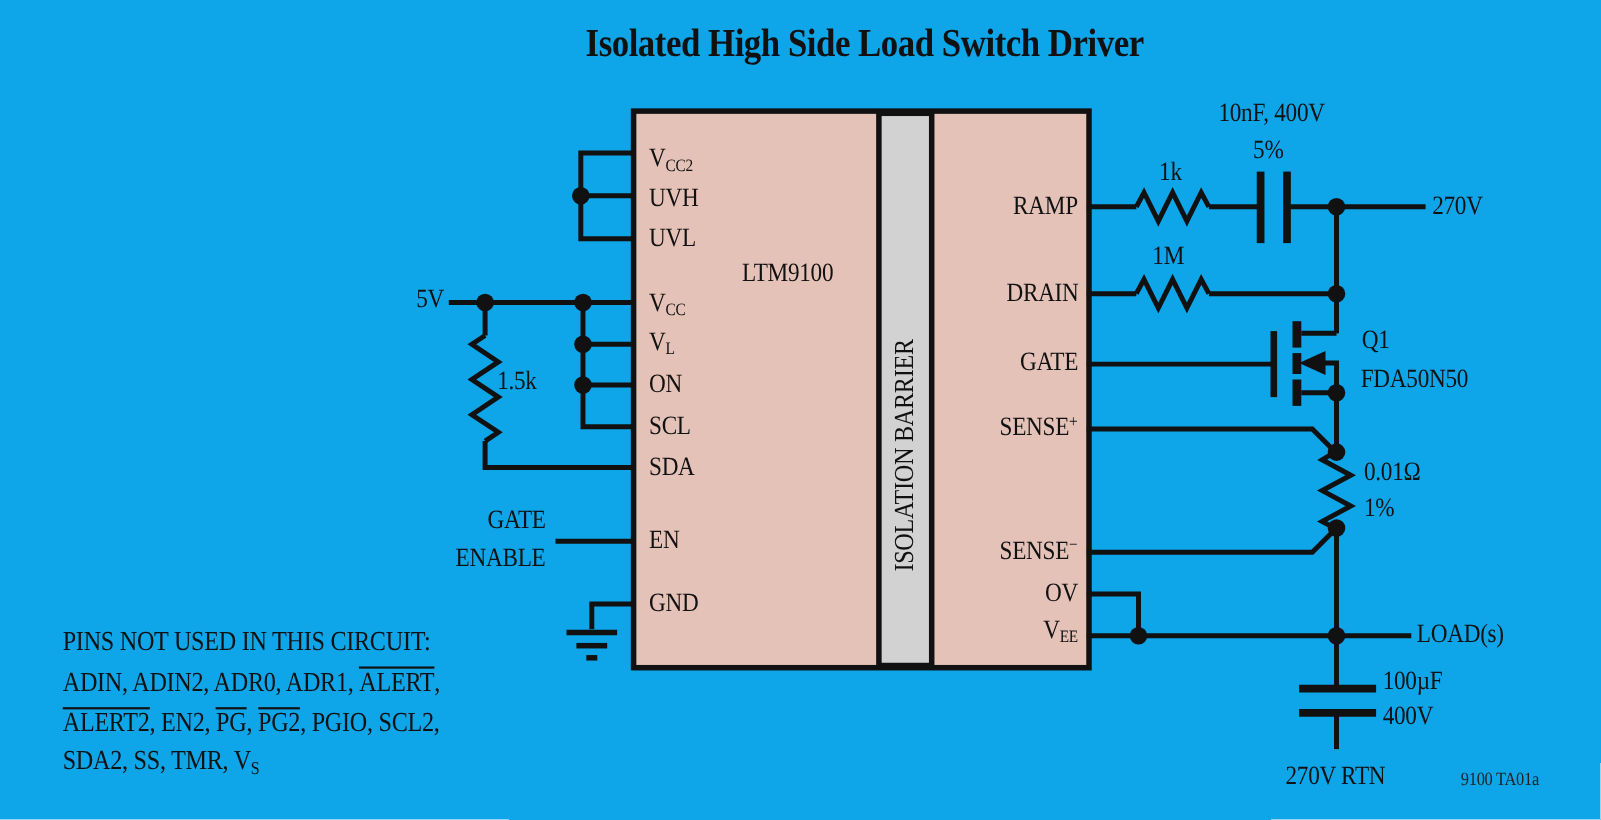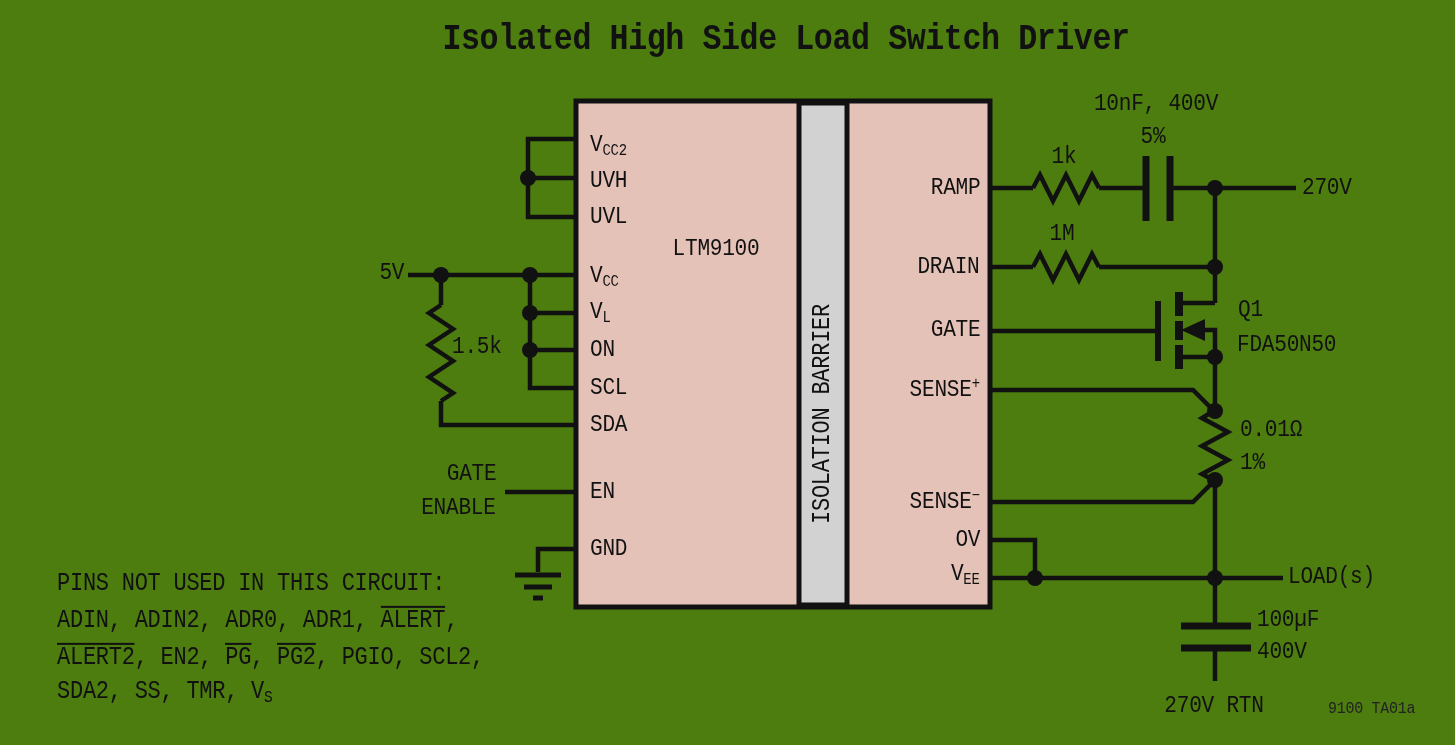--- a/index.html
+++ b/index.html
@@ -1,18 +1,18 @@
 <!DOCTYPE html>
 <html><head>
 <meta charset="utf-8">
 <style>
   html,body { margin:0; padding:0; background:#ffffff; }
   .stage {
-    position:relative; width:1455px; height:745px; background:#4d7c0f;
-    font-family:Liberation Mono, monospace; color:#111; overflow:hidden;
+    position:relative; width:1455px; height:745px; background:#0ea5e9;
+    font-family:Liberation Serif, serif; color:#111; overflow:hidden;
   }
   svg.art { position:absolute; left:0; top:0; }
   .lbl {
     position:absolute; font-size:24px; line-height:1.05; white-space:nowrap;
     letter-spacing:-0.3px; color:#111;
     transform:translateY(-50%) scaleX(0.88); transform-origin:left center;
   }
   .lbl.r { transform-origin:right center; }
   .lbl.c { transform:translate(-50%,-50%) scaleX(0.88); transform-origin:center; }
   .lbl.vert { transform:translate(-50%,-50%) rotate(-90deg) scaleX(0.88); transform-origin:center; font-size:25px; }

